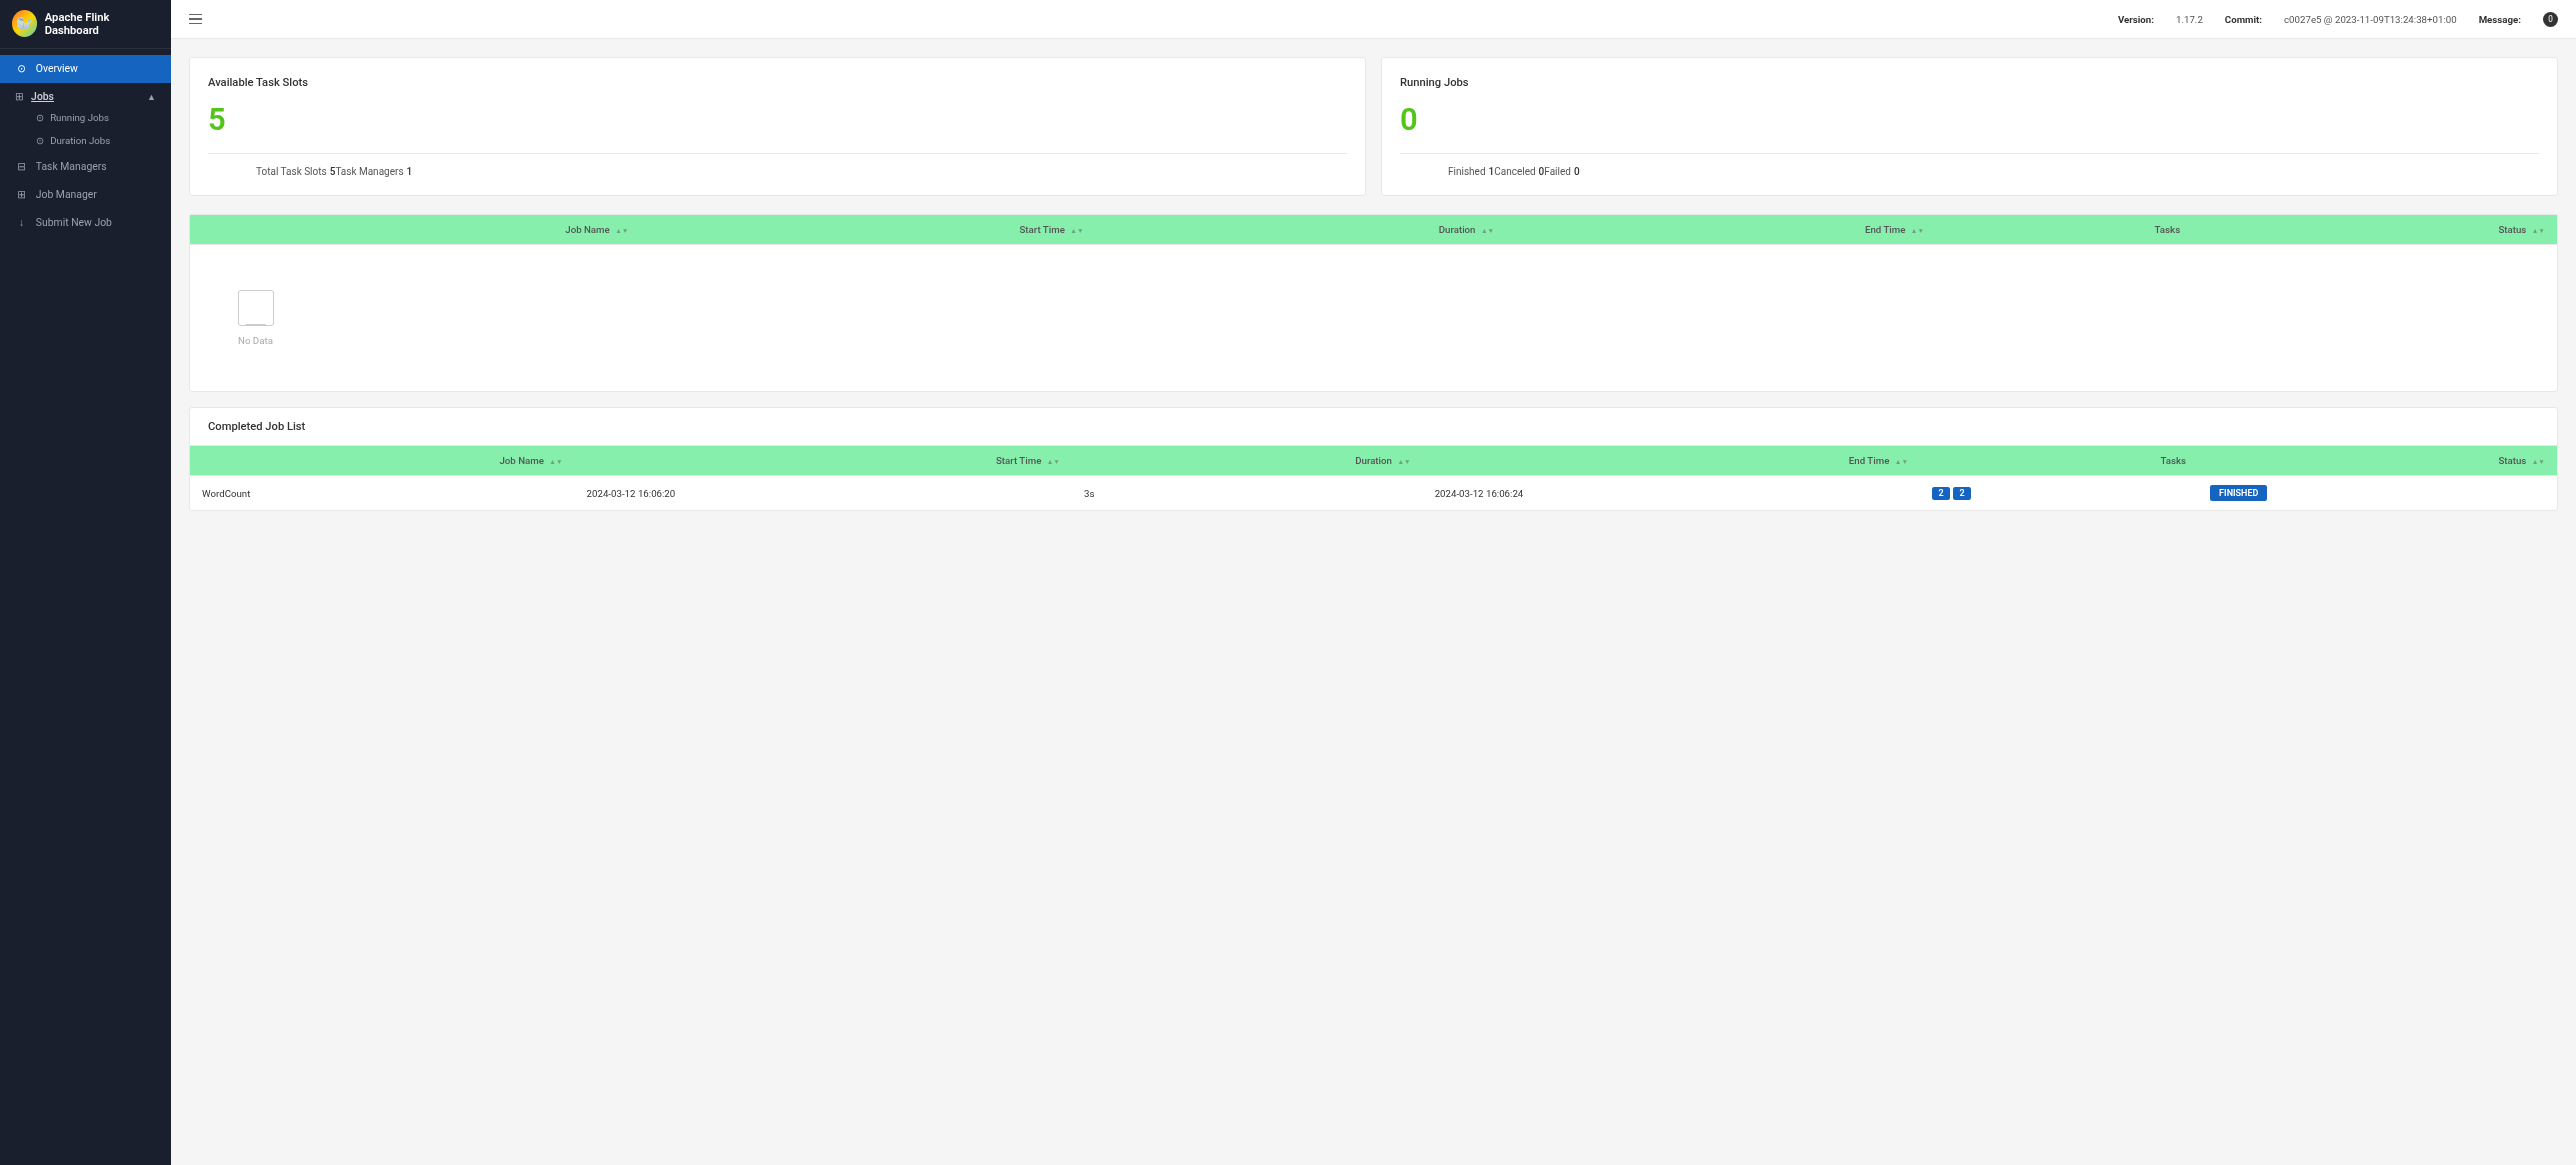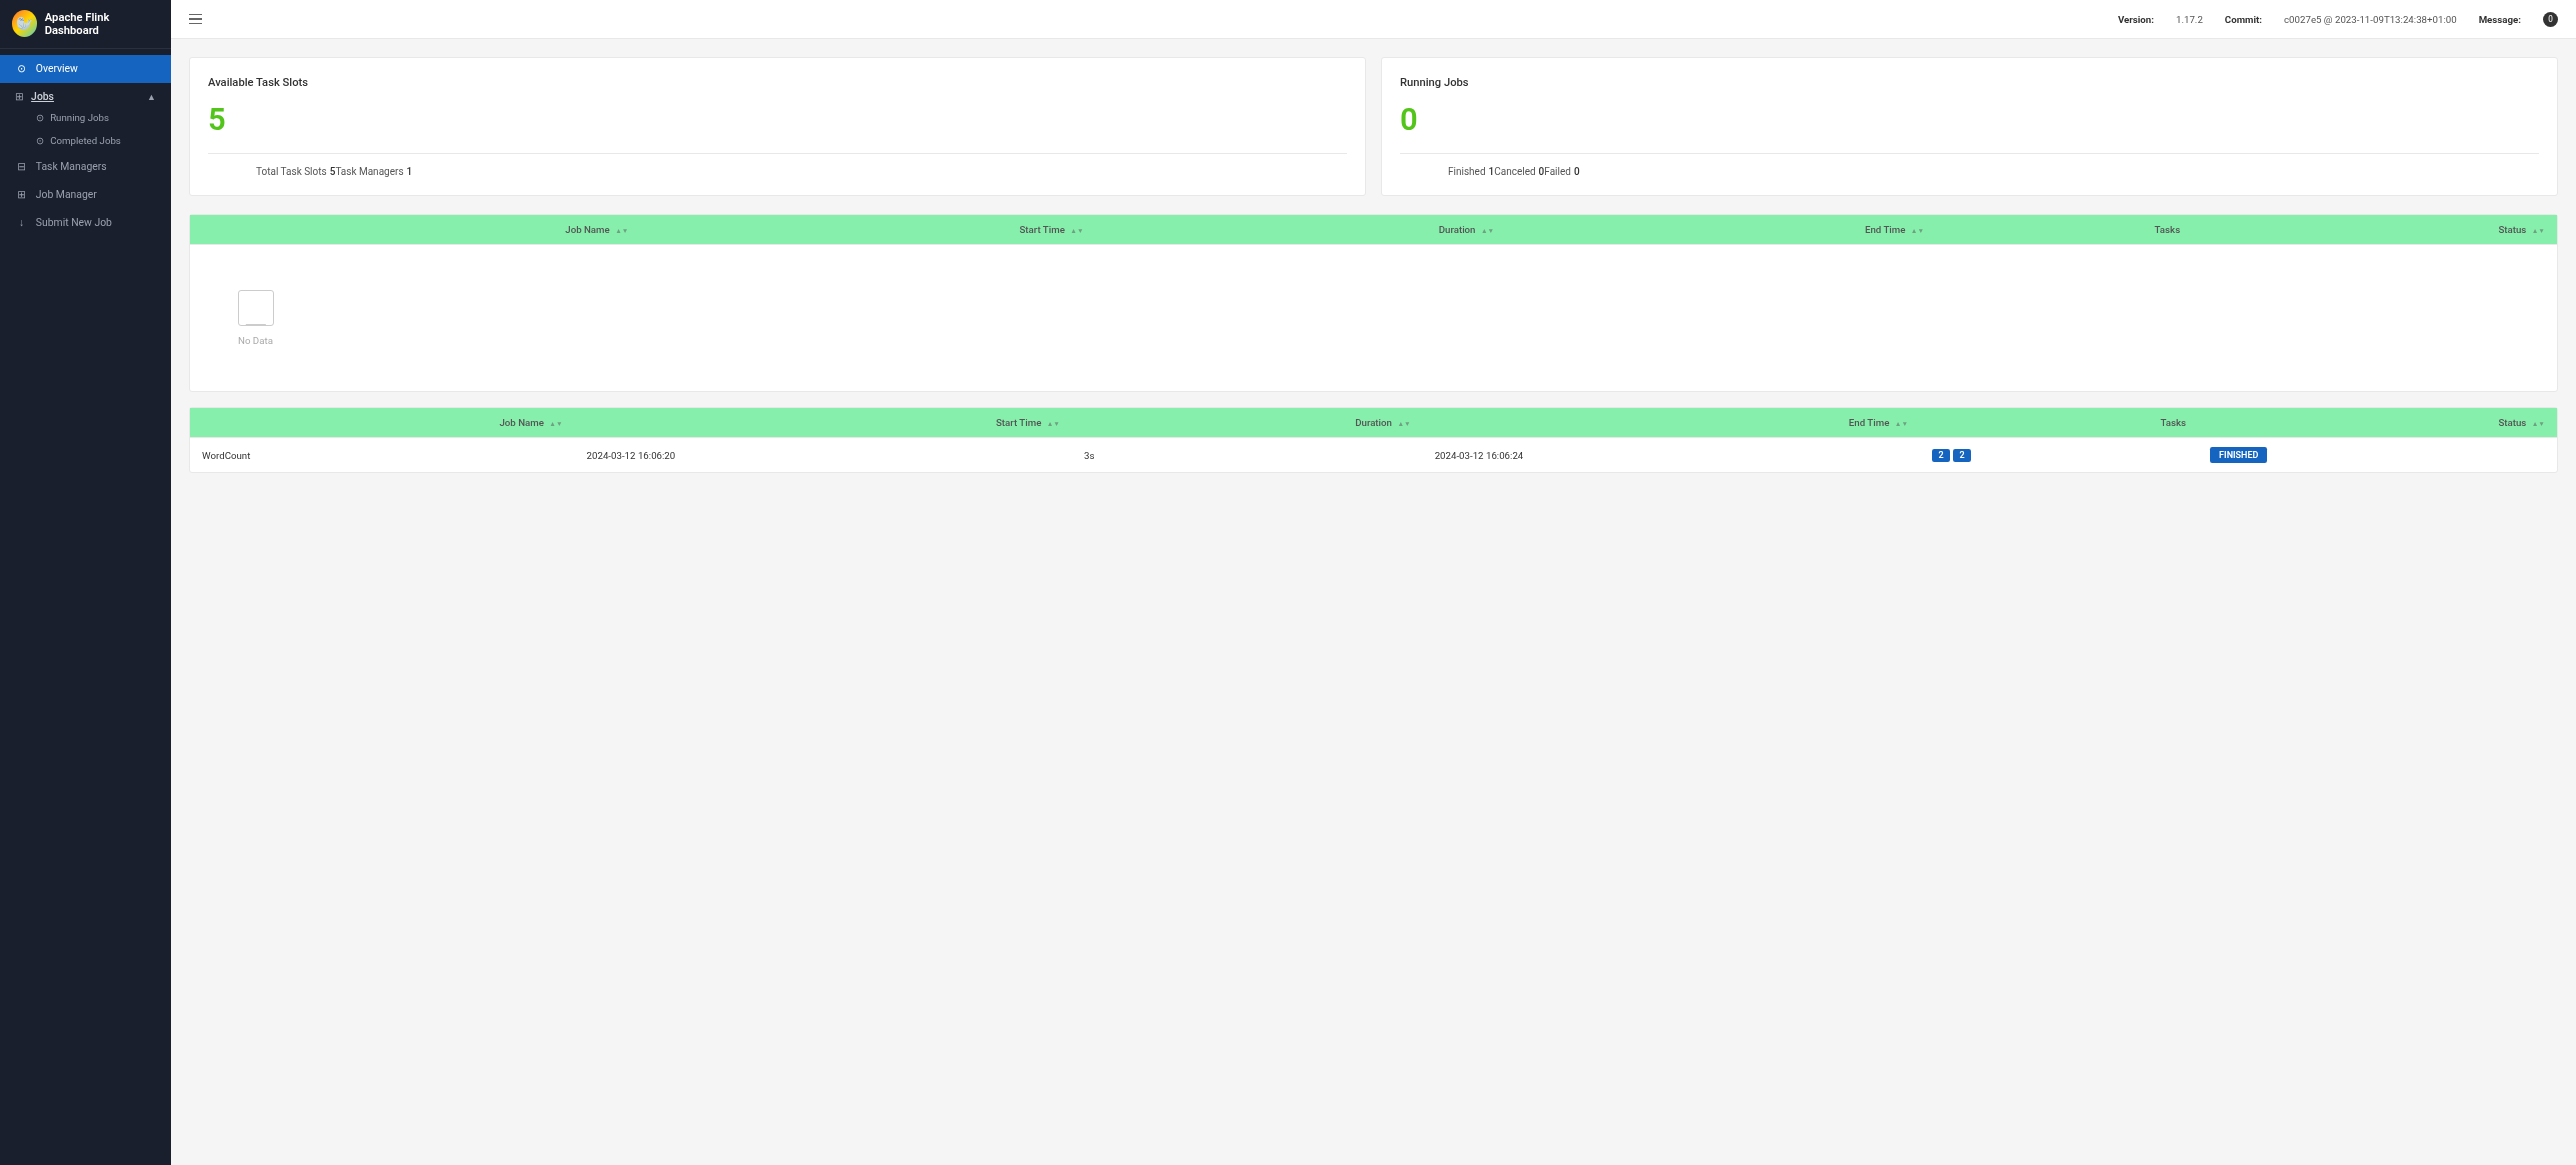--- a/index.html
+++ b/index.html
@@ -93,21 +93,21 @@
       <span class="nav-section-label">Jobs</span>
       <span style="margin-left:auto; font-size:9px;">▲</span>
     </div>
     <div class="nav-sub">
       <div class="nav-sub-item">
         <span>⊙</span>
         <span>Running Jobs</span>
       </div>
       <div class="nav-sub-item">
         <span>⊙</span>
-        <span>Completed Jobs</span>
+        <span>Duration Jobs</span>
       </div>
     </div>
 
     <div class="nav-item">
       <span class="nav-icon">⊟</span>
       <span>Task Managers</span>
     </div>
 
     <div class="nav-item">
       <span class="nav-icon">⊞</span>
@@ -203,20 +203,23 @@
                   <span class="no-data-text">No Data</span>
                 </div>
               </td>
             </tr>
           </tbody>
         </table>
       </div>
     </div>
 
     <div class="section">
+      <div class="section-header">
+        <span class="section-title">Completed Job List</span>
+      </div>
       <div class="table-wrap">
         <table>
           <thead>
             <tr>
               <th>Job Name <span class="sort-icon">▲▼</span></th>
               <th>Start Time <span class="sort-icon">▲▼</span></th>
               <th>Duration <span class="sort-icon">▲▼</span></th>
               <th>End Time <span class="sort-icon">▲▼</span></th>
               <th>Tasks</th>
               <th>Status <span class="sort-icon">▲▼</span></th>

